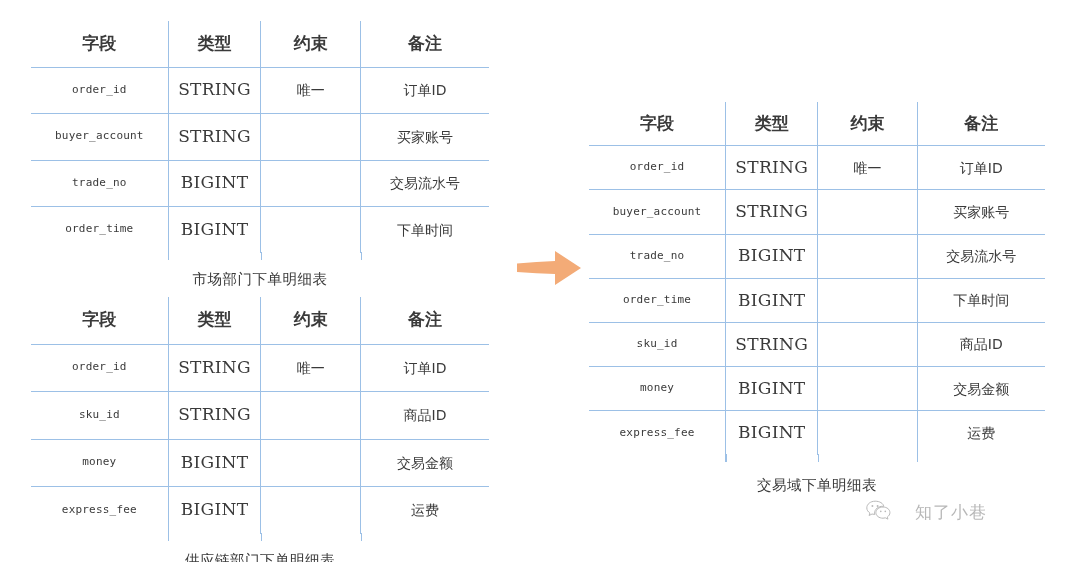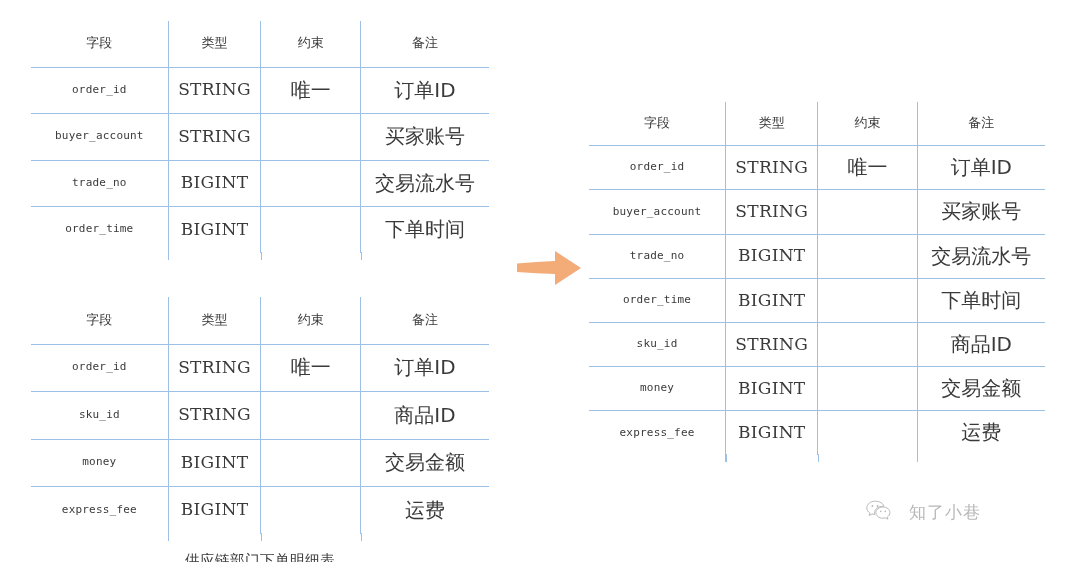--- a/index.html
+++ b/index.html
@@ -60,25 +60,26 @@
     font-size: 11px;
     letter-spacing: 0.2px;
   }
   .cell-type {
     font-family: "DejaVu Serif", "Liberation Serif", serif;
     font-size: 17px;
     letter-spacing: 0.3px;
   }
   .cell-cons, .cell-remark {
     font-family: "DejaVu Sans", "Liberation Sans", sans-serif;
-    font-size: 20px;
+    font-size: 14px;
   }
   .hdr td {
     font-family: "DejaVu Sans", "Liberation Sans", sans-serif;
-    font-size: 13px;
+    font-size: 17px;
+    font-weight: bold;
   }
 
   
   #table-market   { left: 30px;  top: 20px;  width: 460px; }
   #table-market   .schema-table td { height: 45.5px; }
 
   #table-supply   { left: 30px;  top: 296px; width: 460px; }
   #table-supply   .schema-table td { height: 46.5px; }
 
   #table-trade    { left: 588px; top: 101px; width: 458px; }
@@ -116,21 +117,21 @@
     height: 40px;
   }
 
   
   .watermark {
     position: absolute;
     left: 866px;
     top: 500px;
     display: flex;
     align-items: center;
-    gap: 17px;
+    gap: 23px;
     opacity: 0.62;
     justify-content: flex-end;
   }
   .watermark-text {
     font-size: 17px;
     color: #8c8c8c;
     font-family: "DejaVu Sans", "Liberation Sans", sans-serif;
     letter-spacing: 1px;
   }
 </style>
@@ -178,20 +179,21 @@
           <td class="cell-cons"></td>
           <td class="cell-remark">下单时间</td>
         </tr>
       </tbody>
     </table>
     <div class="tick-row">
       <span class="tick" style="left:30.0%"></span>
       <span class="tick" style="left:50.2%"></span>
       <span class="tick" style="left:71.9%"></span>
     </div>
+    <div class="table-caption">市场部门下单明细表</div>
   </div>
 
   <div class="table-block" id="table-supply">
     <table class="schema-table">
       <colgroup>
         <col class="c-field">
           <col class="c-type">
           <col class="c-cons">
           <col class="c-remark">
       </colgroup>
@@ -299,20 +301,21 @@
           <td class="cell-cons"></td>
           <td class="cell-remark">运费</td>
         </tr>
       </tbody>
     </table>
     <div class="tick-row">
       <span class="tick" style="left:30.0%"></span>
       <span class="tick" style="left:50.2%"></span>
       <span class="tick" style="left:71.9%"></span>
     </div>
+    <div class="table-caption">交易域下单明细表</div>
   </div>
 
   <div class="watermark">
     <span>
       <svg width="26" height="21" viewBox="0 0 26 21">
         <path d="M9.2 1.2 C4.4 1.2 0.8 4.2 0.8 7.9 c0 2.1 1.2 3.9 3.1 5.1 l-0.8 2.5 2.9 -1.5
                  c0.9 0.25 1.8 0.4 2.8 0.45 -0.15 -0.5 -0.22 -1 -0.22 -1.5 0 -3.7 3.7 -6.7 8.3 -6.7
                  0.3 0 0.6 0.01 0.9 0.04 C17.2 3.3 13.6 1.2 9.2 1.2 Z" fill="none" stroke="#8c8c8c" stroke-width="1"></path>
         <circle cx="6.4" cy="6.0" r="0.95" fill="#8c8c8c"></circle>
         <circle cx="11.6" cy="6.0" r="0.95" fill="#8c8c8c"></circle>

